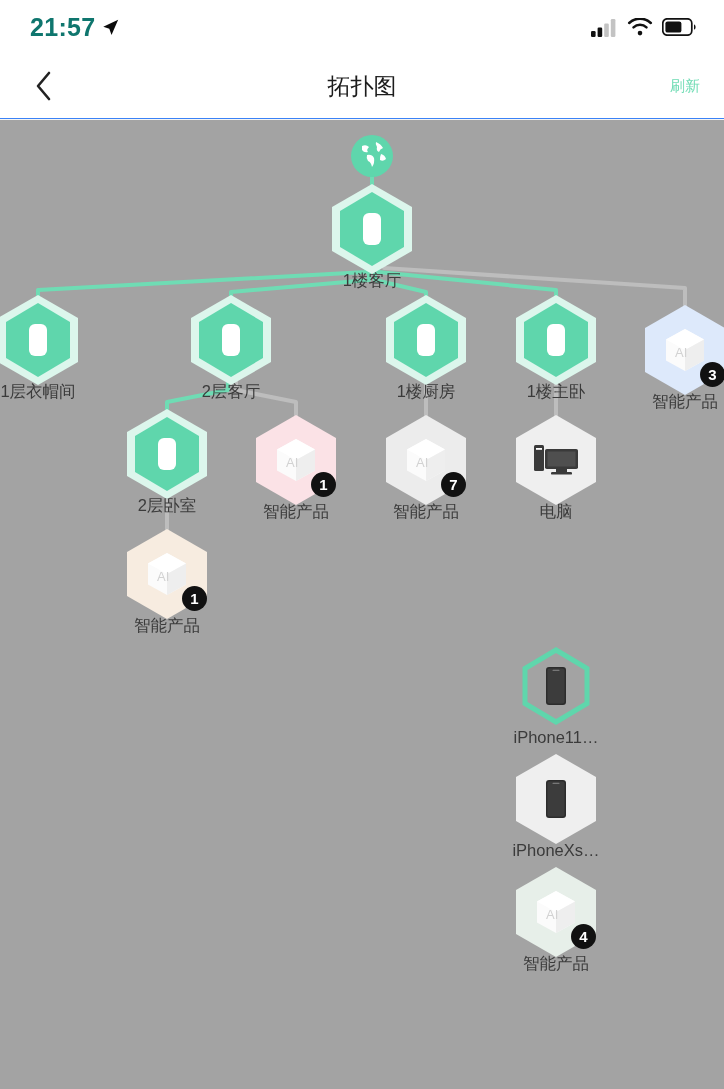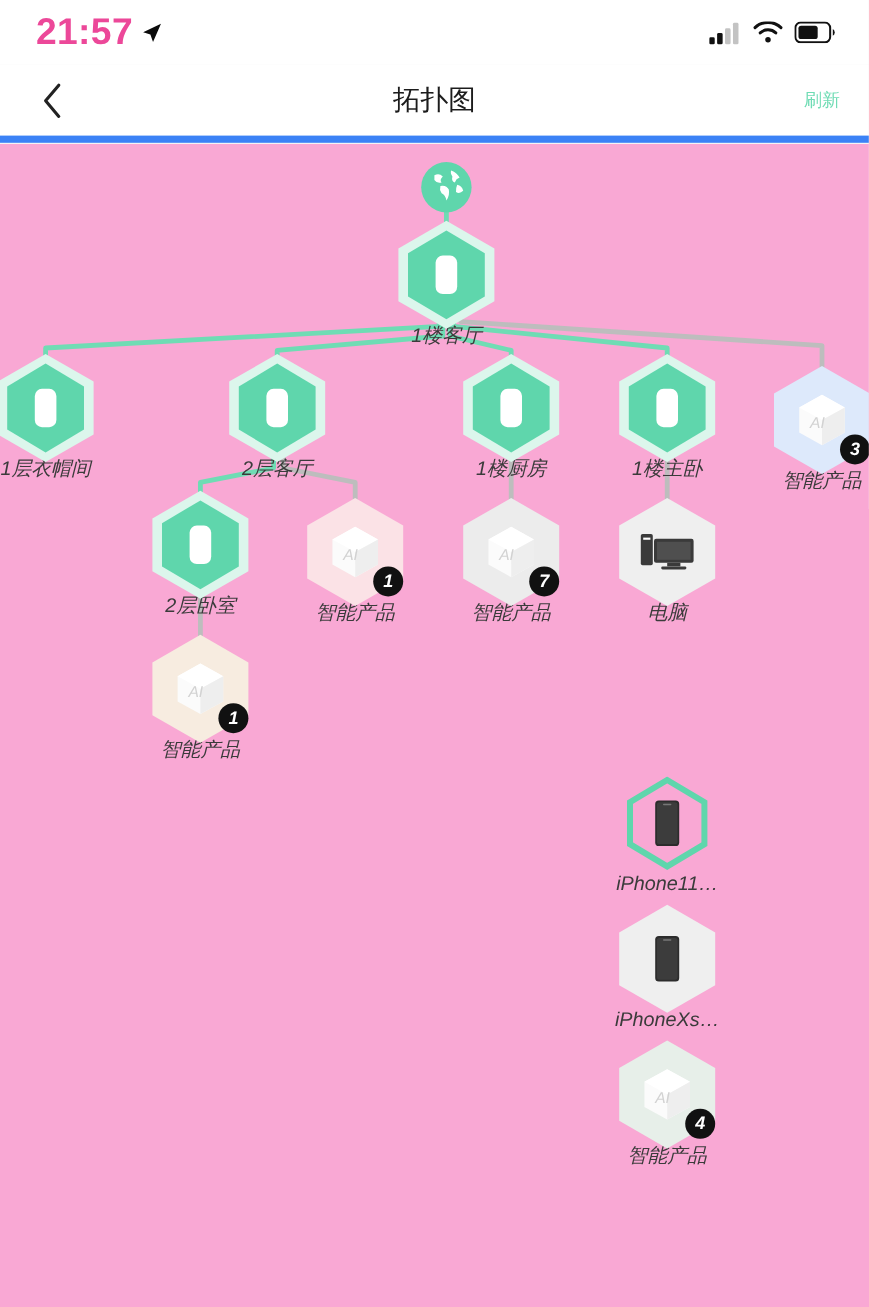--- a/index.html
+++ b/index.html
@@ -12,40 +12,40 @@
     position:relative;
   }
 
   
   .statusbar{
     height:54px; background:#ffffff;
     display:flex; align-items:center; justify-content:space-between;
     padding:0 28px 0 30px; position:relative; z-index:5;
   }
   .sb-left{ display:flex; align-items:center; gap:7px; }
-  .sb-time{ font-size:31px; font-weight:600; color:#ec4899; letter-spacing:.3px; }
+  .sb-time{ font-size:25px; font-weight:600; color:#0f766e; letter-spacing:.3px; }
   .sb-loc{ width:17px; height:17px; display:block; }
   .sb-right{ display:flex; align-items:center; gap:9px; }
 
   
   .navbar{
     height:65px; background:#ffffff; position:relative; z-index:5;
     display:flex; align-items:center; justify-content:space-between;
     padding:0 24px 0 26px;
-    border-bottom:6px solid #3b82f6;
+    border-bottom:1px solid #3b82f6;
     font-family:Liberation Mono, monospace;
   }
   .nav-back{ width:34px; height:34px; display:flex; align-items:center; justify-content:center; cursor:pointer; }
   .nav-title{ font-size:23px; color:#1c1c1c; font-weight:500; position:absolute; left:0; right:0; text-align:center; pointer-events:none; }
   .nav-action{ font-size:15px; color:#6fdcb4; cursor:pointer; position:relative; z-index:2; }
 
   
   .canvas{
     position:absolute; left:0; top:120px; width:724px; height:969px;
-    background:#f9a8d4; overflow:hidden;font-style:italic;
+    background:#a3a3a3; overflow:hidden;
   }
   .edges{ position:absolute; left:0; top:0; width:724px; height:969px; }
 
   
   .node{ position:absolute; width:110px; margin-left:-55px; text-align:center; cursor:pointer; }
   .hexwrap{ position:relative; width:72px; height:78px; margin:0 auto; }
   .hex{ position:absolute; left:0; top:0; width:72px; height:78px; }
   .glow{ position:absolute; left:-9px; top:-9px; width:90px; height:96px; z-index:0; }
   .inner{ position:absolute; left:0; top:0; width:72px; height:78px; z-index:3;
           display:flex; align-items:center; justify-content:center; }

